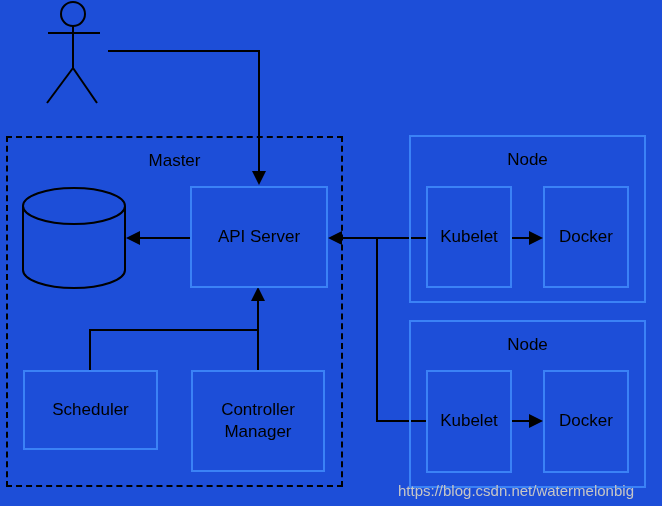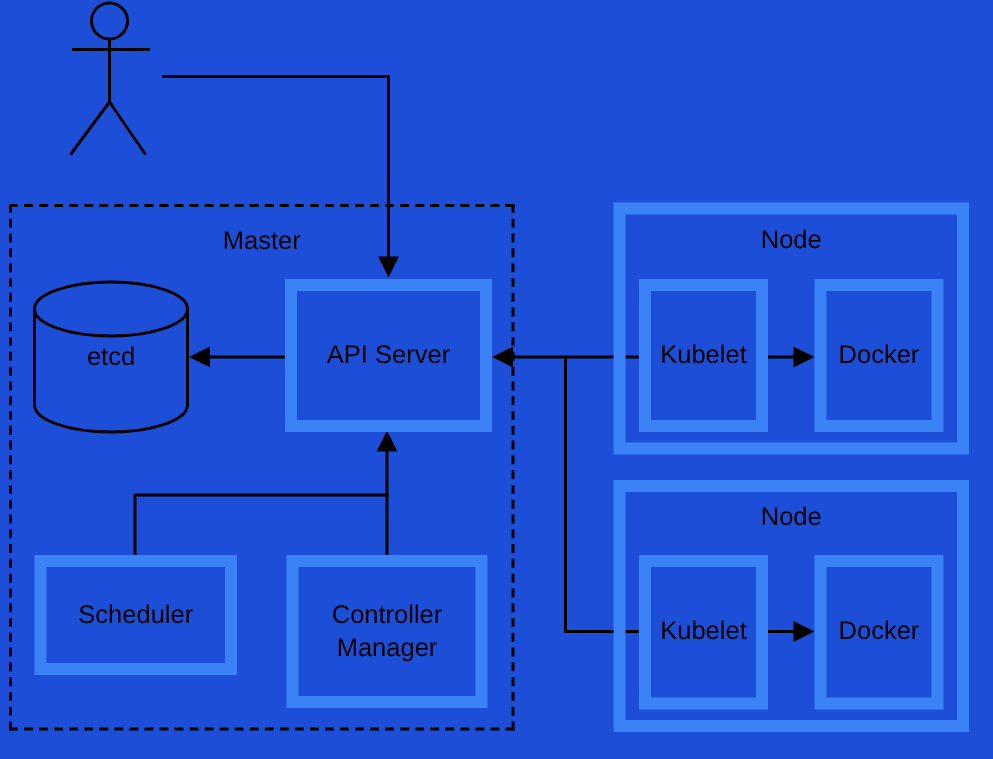--- a/index.html
+++ b/index.html
@@ -2,21 +2,21 @@
 <html><head>
 <meta charset="utf-8">
 <style>
   html,body { margin:0; padding:0; background:#ffffff; }
   #stage {
     position:relative; width:662px; height:506px; background:#1d4ed8;
     font-family:"Liberation Sans", sans-serif; color:#000; overflow:hidden;
   }
   #wires { position:absolute; left:0; top:0; width:662px; height:506px; }
   .box {
-    position:absolute; box-sizing:border-box; border:8px solid #3b82f6;
+    position:absolute; box-sizing:border-box; border:2px solid #3b82f6;
     background:transparent; display:flex; align-items:center; justify-content:center;
     font-size:17px; line-height:1.3; text-align:center;
   }
   .group-label {
     position:absolute; text-align:center; font-size:17px; line-height:17px;
   }
   .master-box {
     left:6px; top:136px; width:337px; height:351px;
     border:2px dashed #000;
   }
@@ -83,21 +83,20 @@
       <polygon points="126,238 140,231 140,245"></polygon>
       <polygon points="328,238 342,231 342,245"></polygon>
       <polygon points="543,238 529,231 529,245"></polygon>
       <polygon points="543,421 529,414 529,428"></polygon>
       <polygon points="258,287 251,301 265,301"></polygon>
     </g>
   </svg>
 
   <div class="box master-box"></div>
   <div class="group-label master-label">Master</div>
-  <div class="etcd-label">etcd</div>
   <div class="box api-server-box">
     <span>API Server</span>
   </div>
   <div class="box scheduler-box">
     <span>Scheduler</span>
   </div>
   <div class="box controller-manager-box">
     <span>Controller Manager</span>
   </div>
 
@@ -112,14 +111,15 @@
 
   <div class="box node2-box"></div>
   <div class="group-label node2-label">Node</div>
   <div class="box kubelet2-box">
     <span>Kubelet</span>
   </div>
   <div class="box docker2-box">
     <span>Docker</span>
   </div>
 
+  <div class="watermark">https://blog.csdn.net/watermelonbig</div>
 
 </div>
 
 </body></html>

